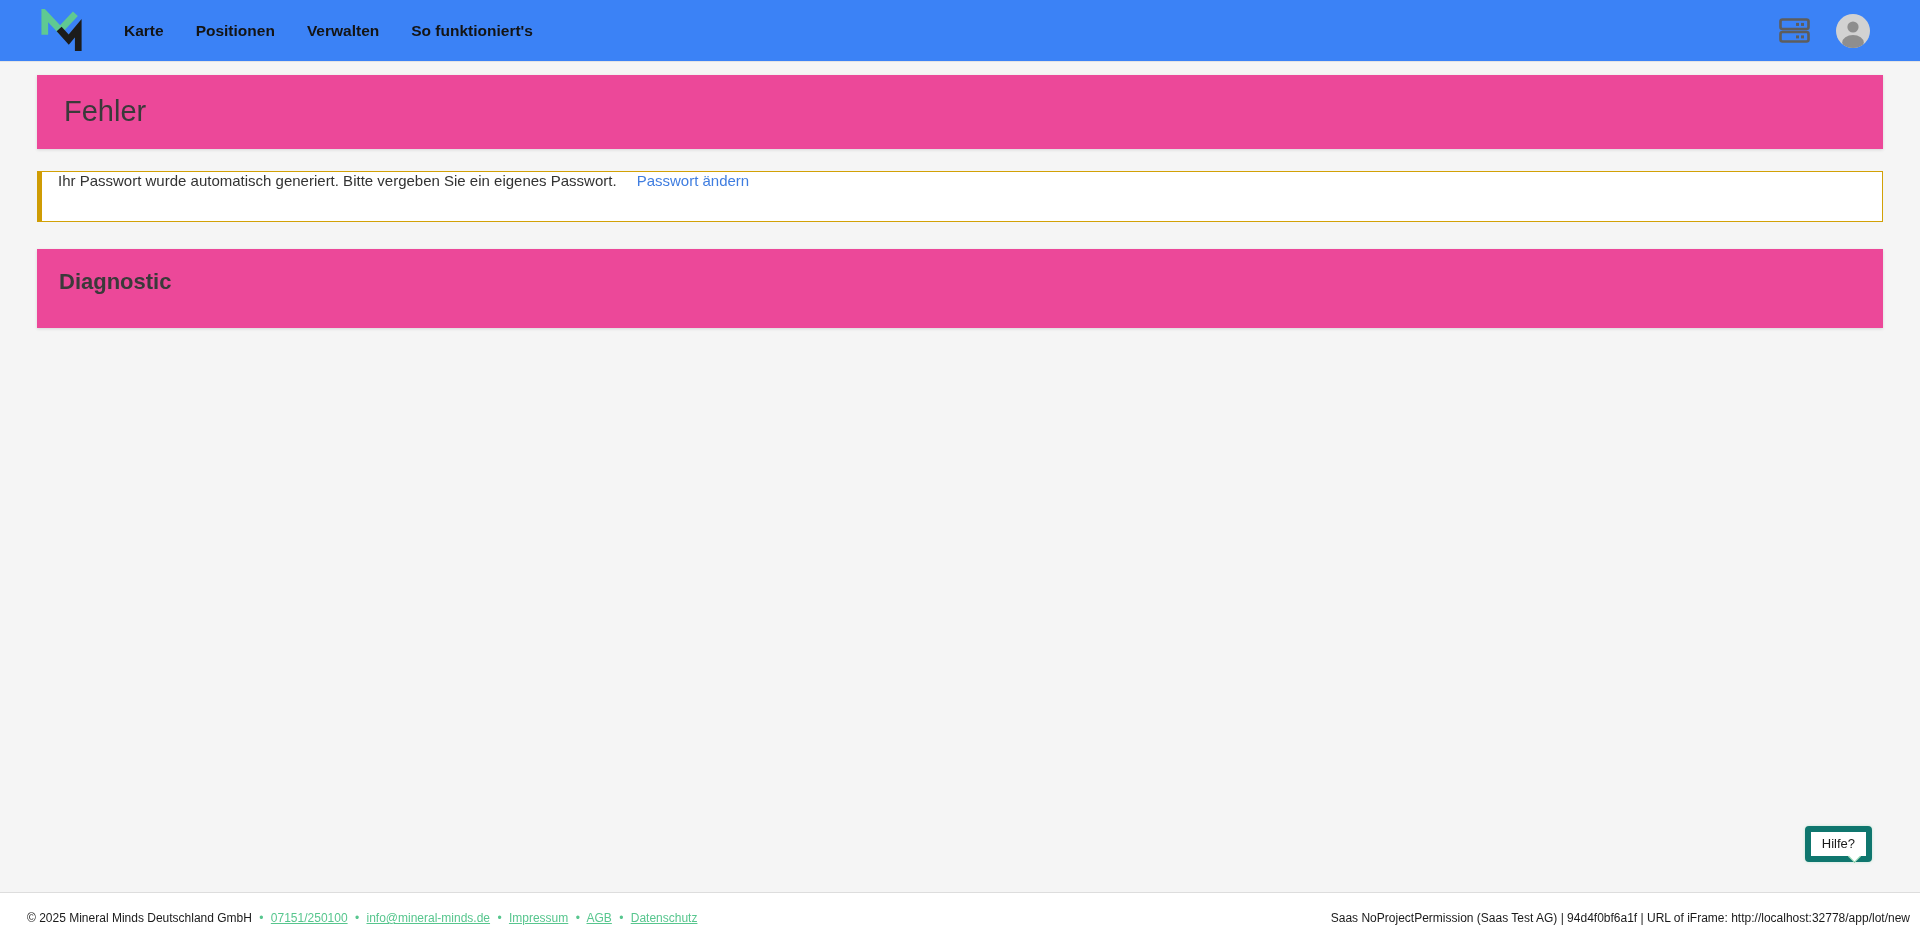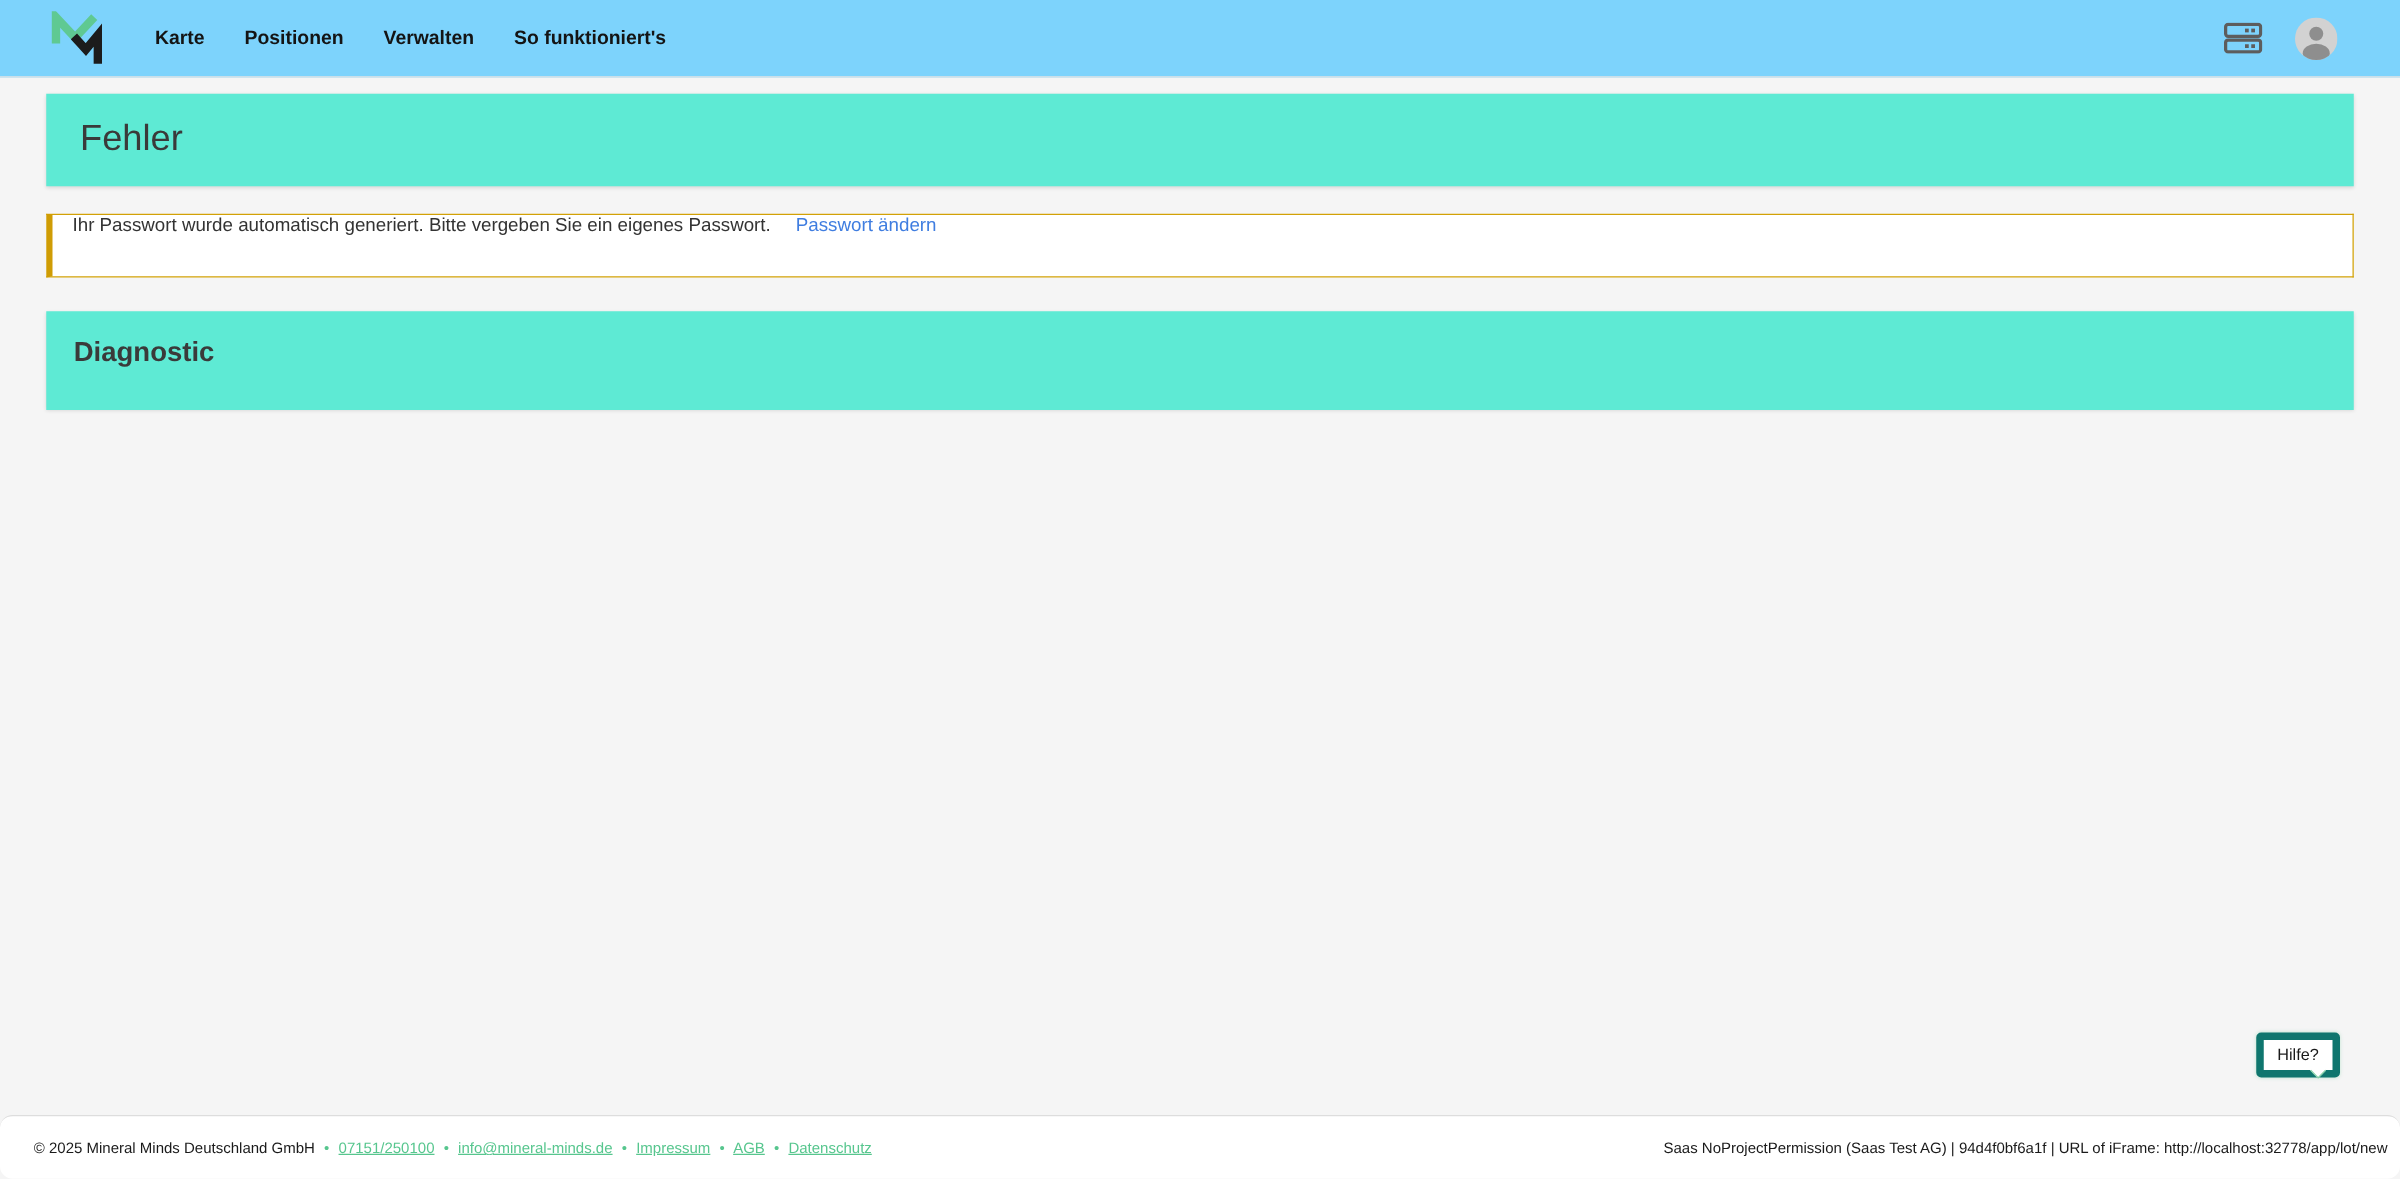--- a/index.html
+++ b/index.html
@@ -8,42 +8,42 @@
     font-family: "Liberation Sans", sans-serif;
     background: #f5f5f5;
     position: relative;
     overflow: hidden;
     color: #1a1a1a;
   }
 
   
   .navbar {
     height: 62px;
-    background: #7dd3fc;
+    background: #3b82f6;
     border-bottom: 1px solid #e4e4e4;
     display: flex;
     align-items: center;
     padding: 0 50px 0 40px;
   }
   .logo { width: 44px; height: 44px; margin-right: 40px; cursor: pointer; display: flex; align-items: center; }
   .nav-items { display: flex; align-items: center; gap: 32px; }
   .nav-item {
     font-size: 15.5px;
     font-weight: 700;
     color: #141414;
     cursor: pointer;
     white-space: nowrap;
   }
   .nav-right { margin-left: auto; display: flex; align-items: center; gap: 26px; }
   .icon-btn { cursor: pointer; display: flex; align-items: center; justify-content: center; background: none; border: none; }
 
   
   .main { padding: 13px 37px 0 37px; }
   .card {
-    background: #5eead4;
+    background: #ec4899;
     box-shadow: 0 1px 3px rgba(0,0,0,0.12);
   }
   .title-card { padding: 21px 27px 23px 27px; }
   .page-title {
     font-size: 29px;
     font-weight: 400;
     color: #3a3a3a;
     line-height: 30px;
   }
 
@@ -113,21 +113,20 @@
     position: absolute;
     left: 0; right: 0; bottom: 0;
     height: 51px;
     background: #ffffff;
     border-top: 1px solid #dddddd;
     display: flex;
     align-items: center;
     justify-content: space-between;
     padding: 0 10px 0 27px;
     font-size: 12px;
-    border-radius: 10px;
   }
   .footer-left { color: #1a1a1a; white-space: nowrap; }
   .footer-sep { color: #57c68e; margin: 0 4px; }
   .footer-link {
     color: #57c68e;
     text-decoration: underline;
     cursor: pointer;
   }
   .footer-right { color: #1a1a1a; white-space: nowrap; }
   .footer-right .bold { font-weight: 400; }

